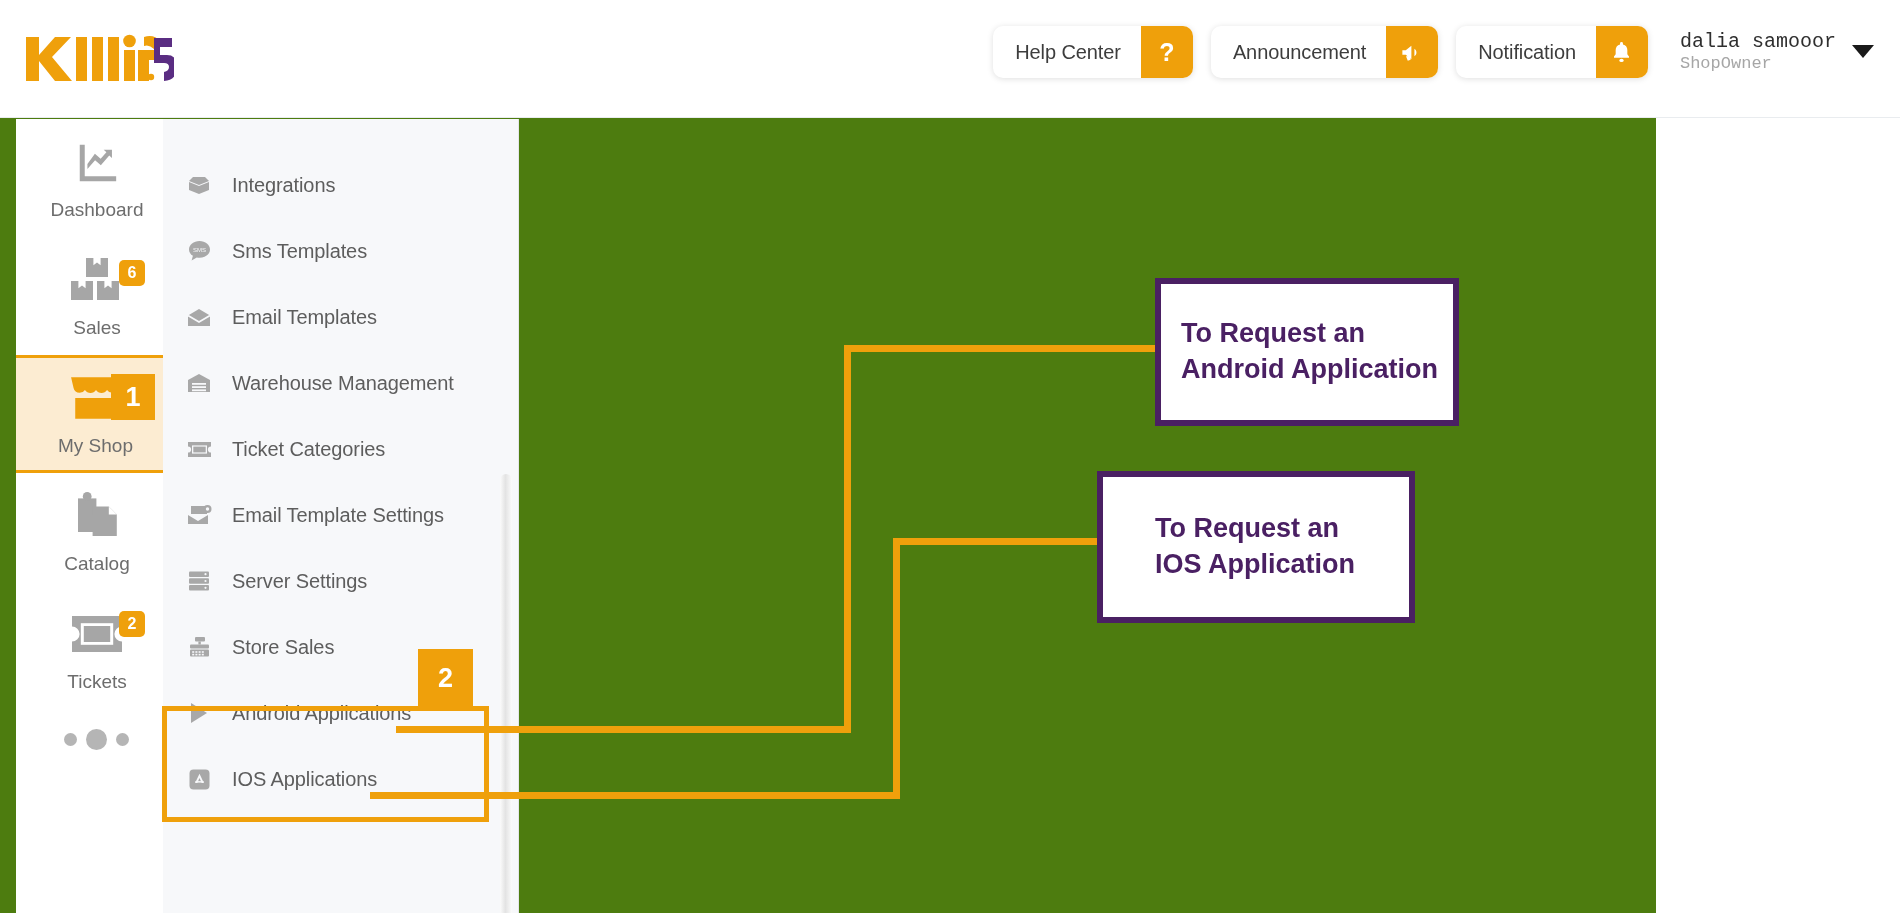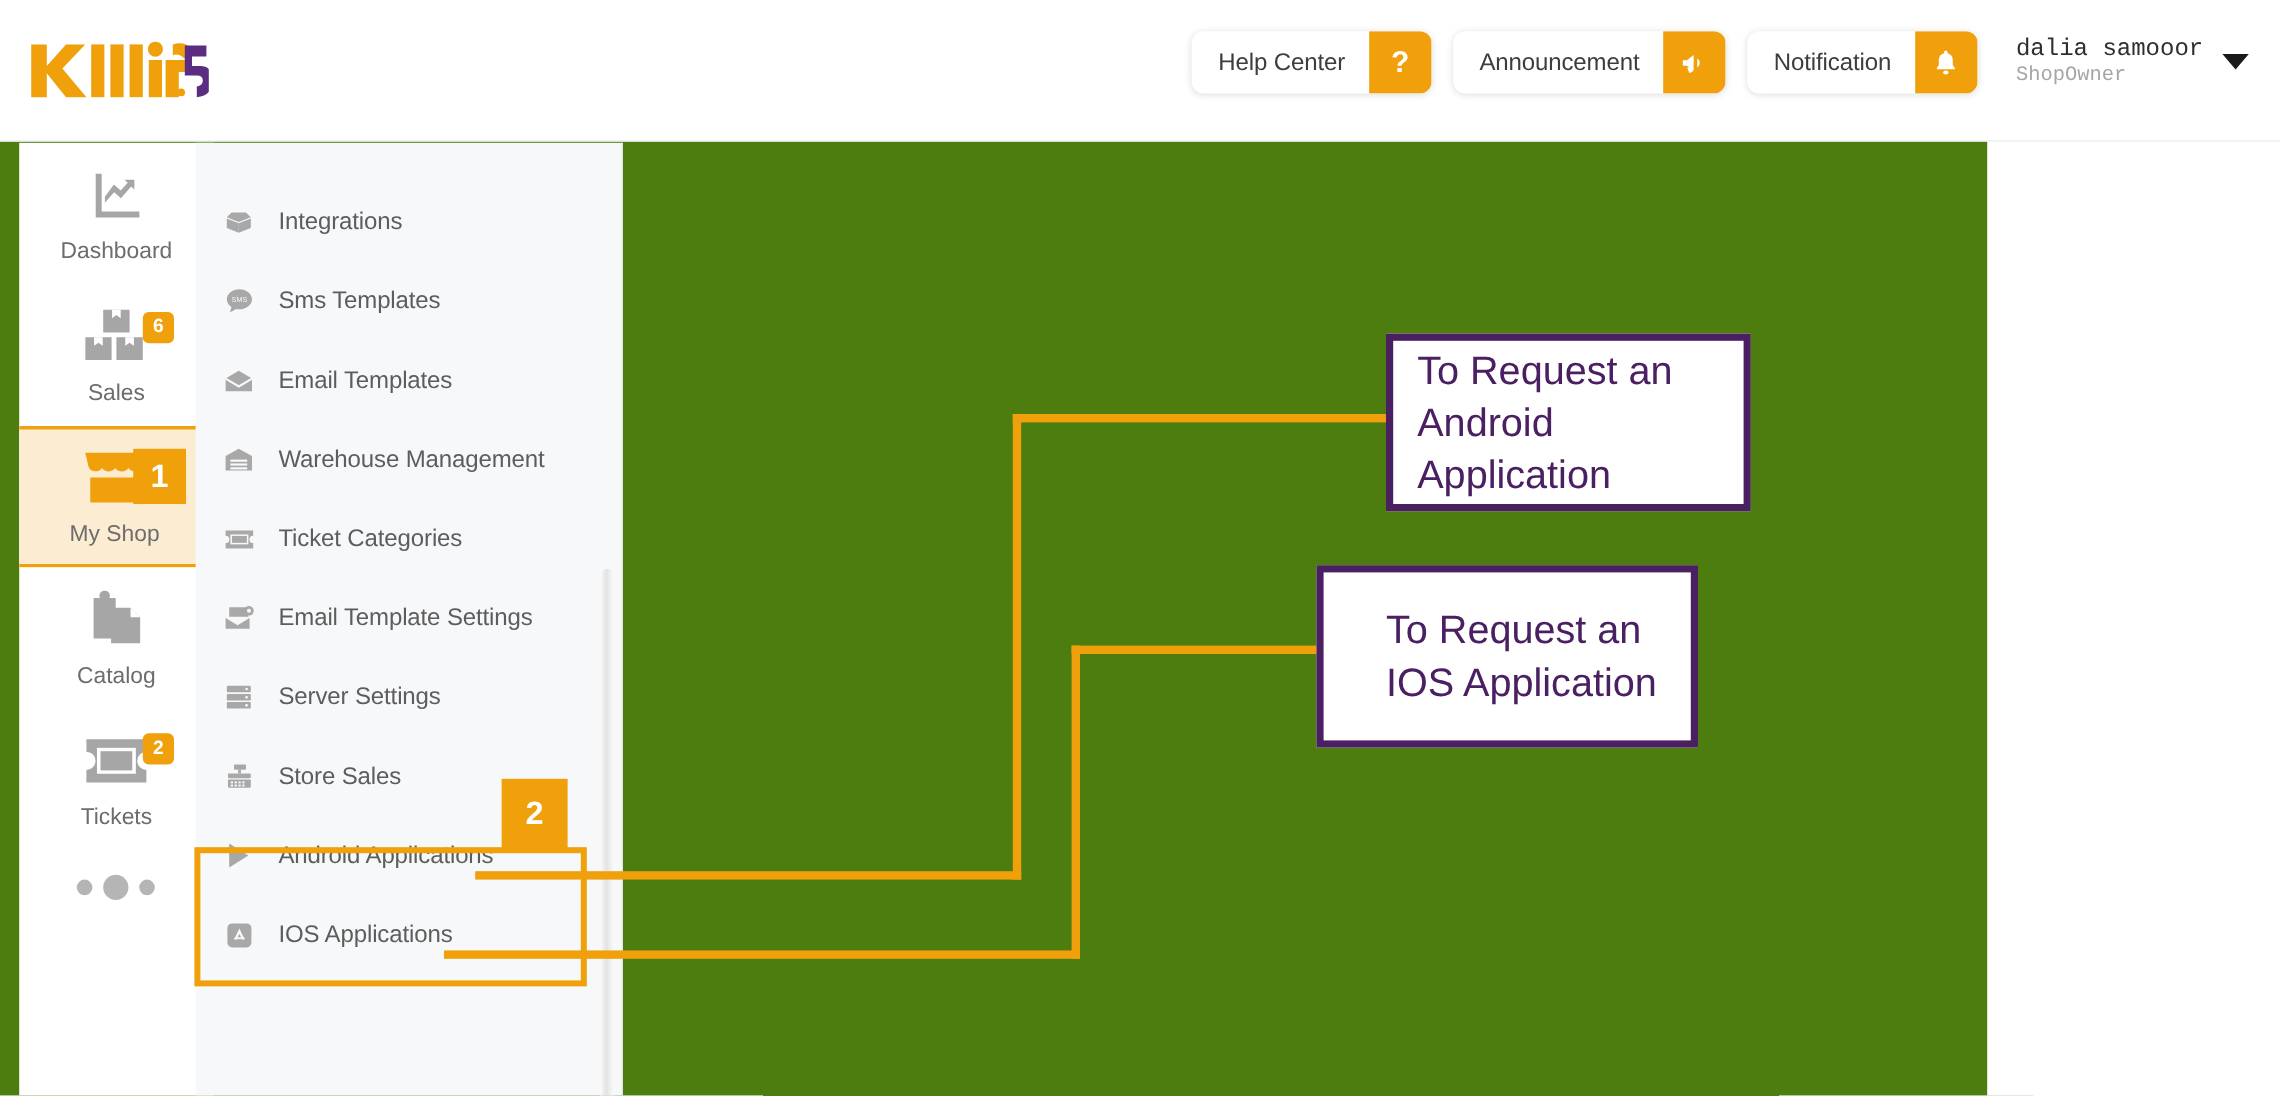--- a/index.html
+++ b/index.html
@@ -107,21 +107,21 @@
     font-size:27px; font-weight:bold;
     display:flex; align-items:center; justify-content:center;
     pointer-events:auto;
   }
   .callout {
     position:absolute; border:6px solid #4a2063; background:#ffffff;
     display:flex; align-items:center; padding-left:20px;
     pointer-events:auto;
   }
   .callout span {
-    font-size:33px; font-weight:normal; color:#4a2063; line-height:1.32;
+    font-size:27px; font-weight:bold; color:#4a2063; line-height:1.32;
     white-space:pre-line;
   }
   .leader { position:absolute; background:#efa00b; pointer-events:auto; }
 </style>
 </head>
 <body>
 
 <div id="app">
 
   <div class="header">

